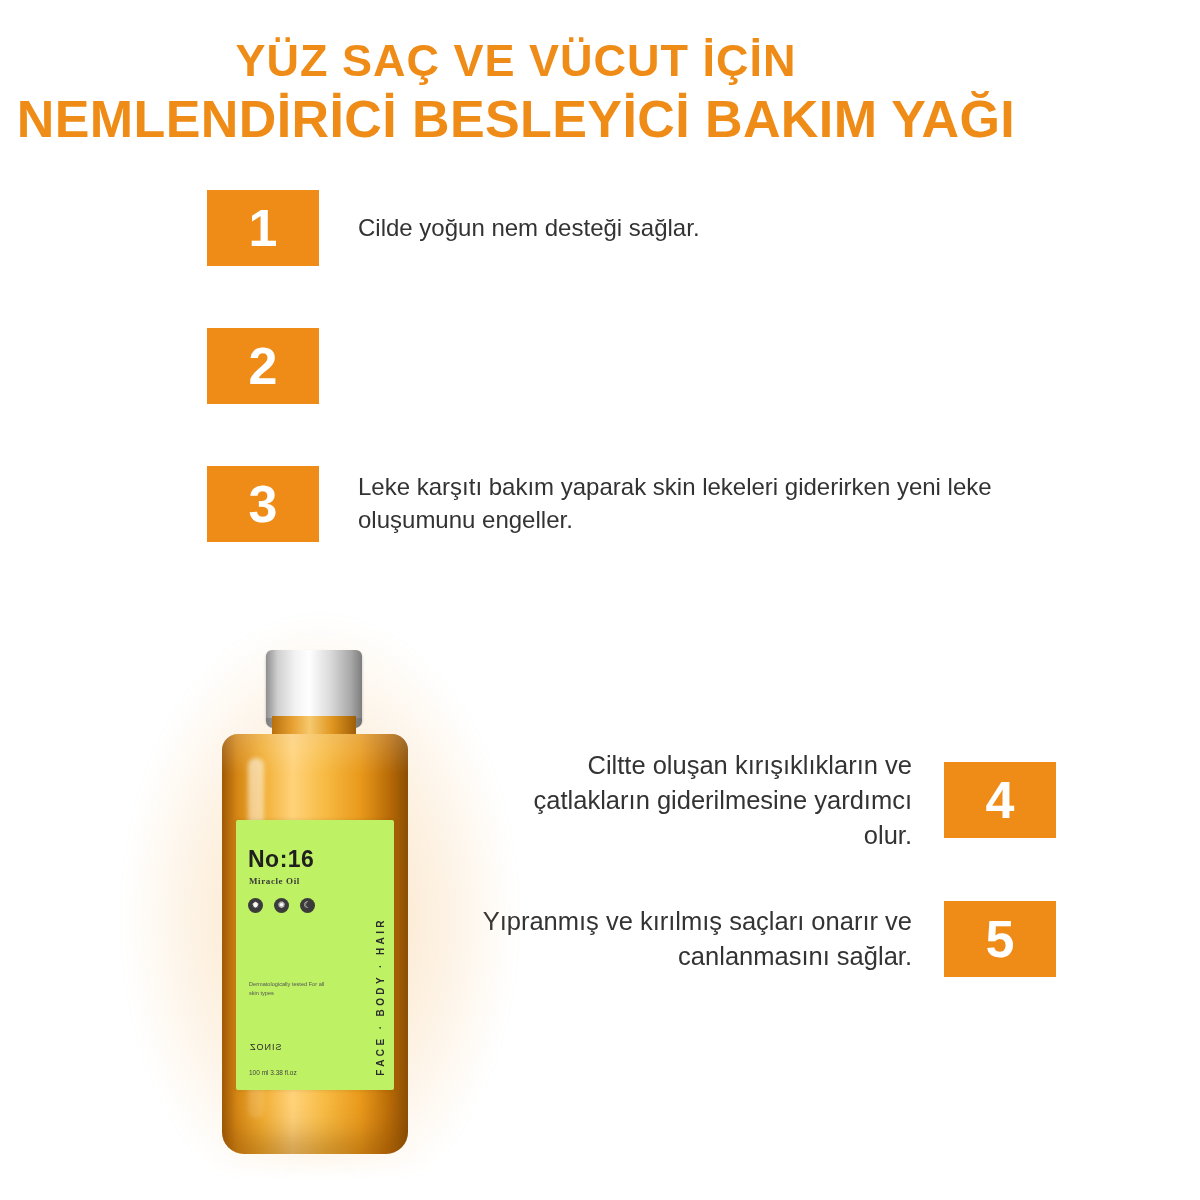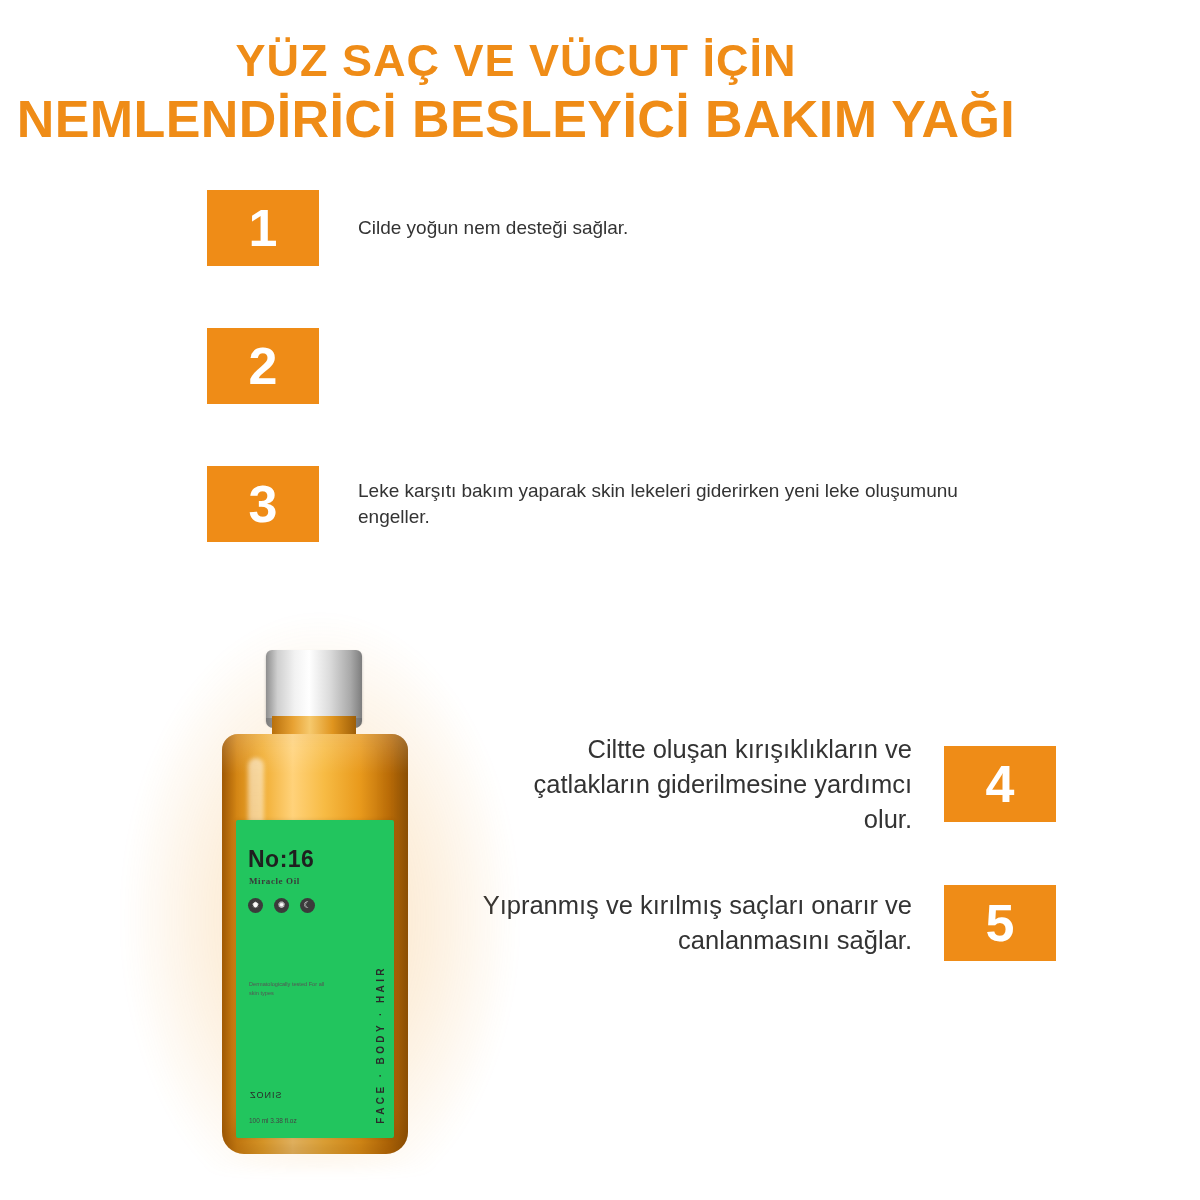--- a/index.html
+++ b/index.html
@@ -67,34 +67,34 @@
     color: #ffffff;
     font-size: 52px;
     font-weight: 700;
     display: flex;
     align-items: center;
     justify-content: center;
     flex: none;
   }
   .item .text {
     margin-left: 39px;
-    font-size: 19px;
+    font-size: 24px;
     color: #333333;
     line-height: 1.36;
     max-width: 640px;
   }
 
   
   .item.i1 { margin-bottom: 62px; }
   .item.i2 { margin-bottom: 62px; }
 
   
   .items-right {
     position: absolute;
-    top: 732px;
+    top: 748px;
     left: 0;
     width: 1200px;
   }
   .item-r {
     display: flex;
     align-items: center;
     justify-content: flex-end;
     margin-bottom: 48px;
   }
   .item-r .text {
@@ -194,22 +194,22 @@
     height: 360px;
     border-radius: 10px;
     background: linear-gradient(180deg, rgba(255,255,255,0.55), rgba(255,255,255,0.12));
     filter: blur(2px);
   }
   .label {
     position: absolute;
     left: 56px;
     top: 190px;
     width: 158px;
-    height: 318px;
-    background: #22c55e;
+    height: 270px;
+    background: #bef264;
     border-radius: 2px;
     box-shadow: 0 0 4px rgba(0,0,0,0.12);
     overflow: hidden;
   }
   .label .brandno {
     position: absolute;
     left: 12px;
     top: 26px;
     font-size: 23px;
     font-weight: 700;

